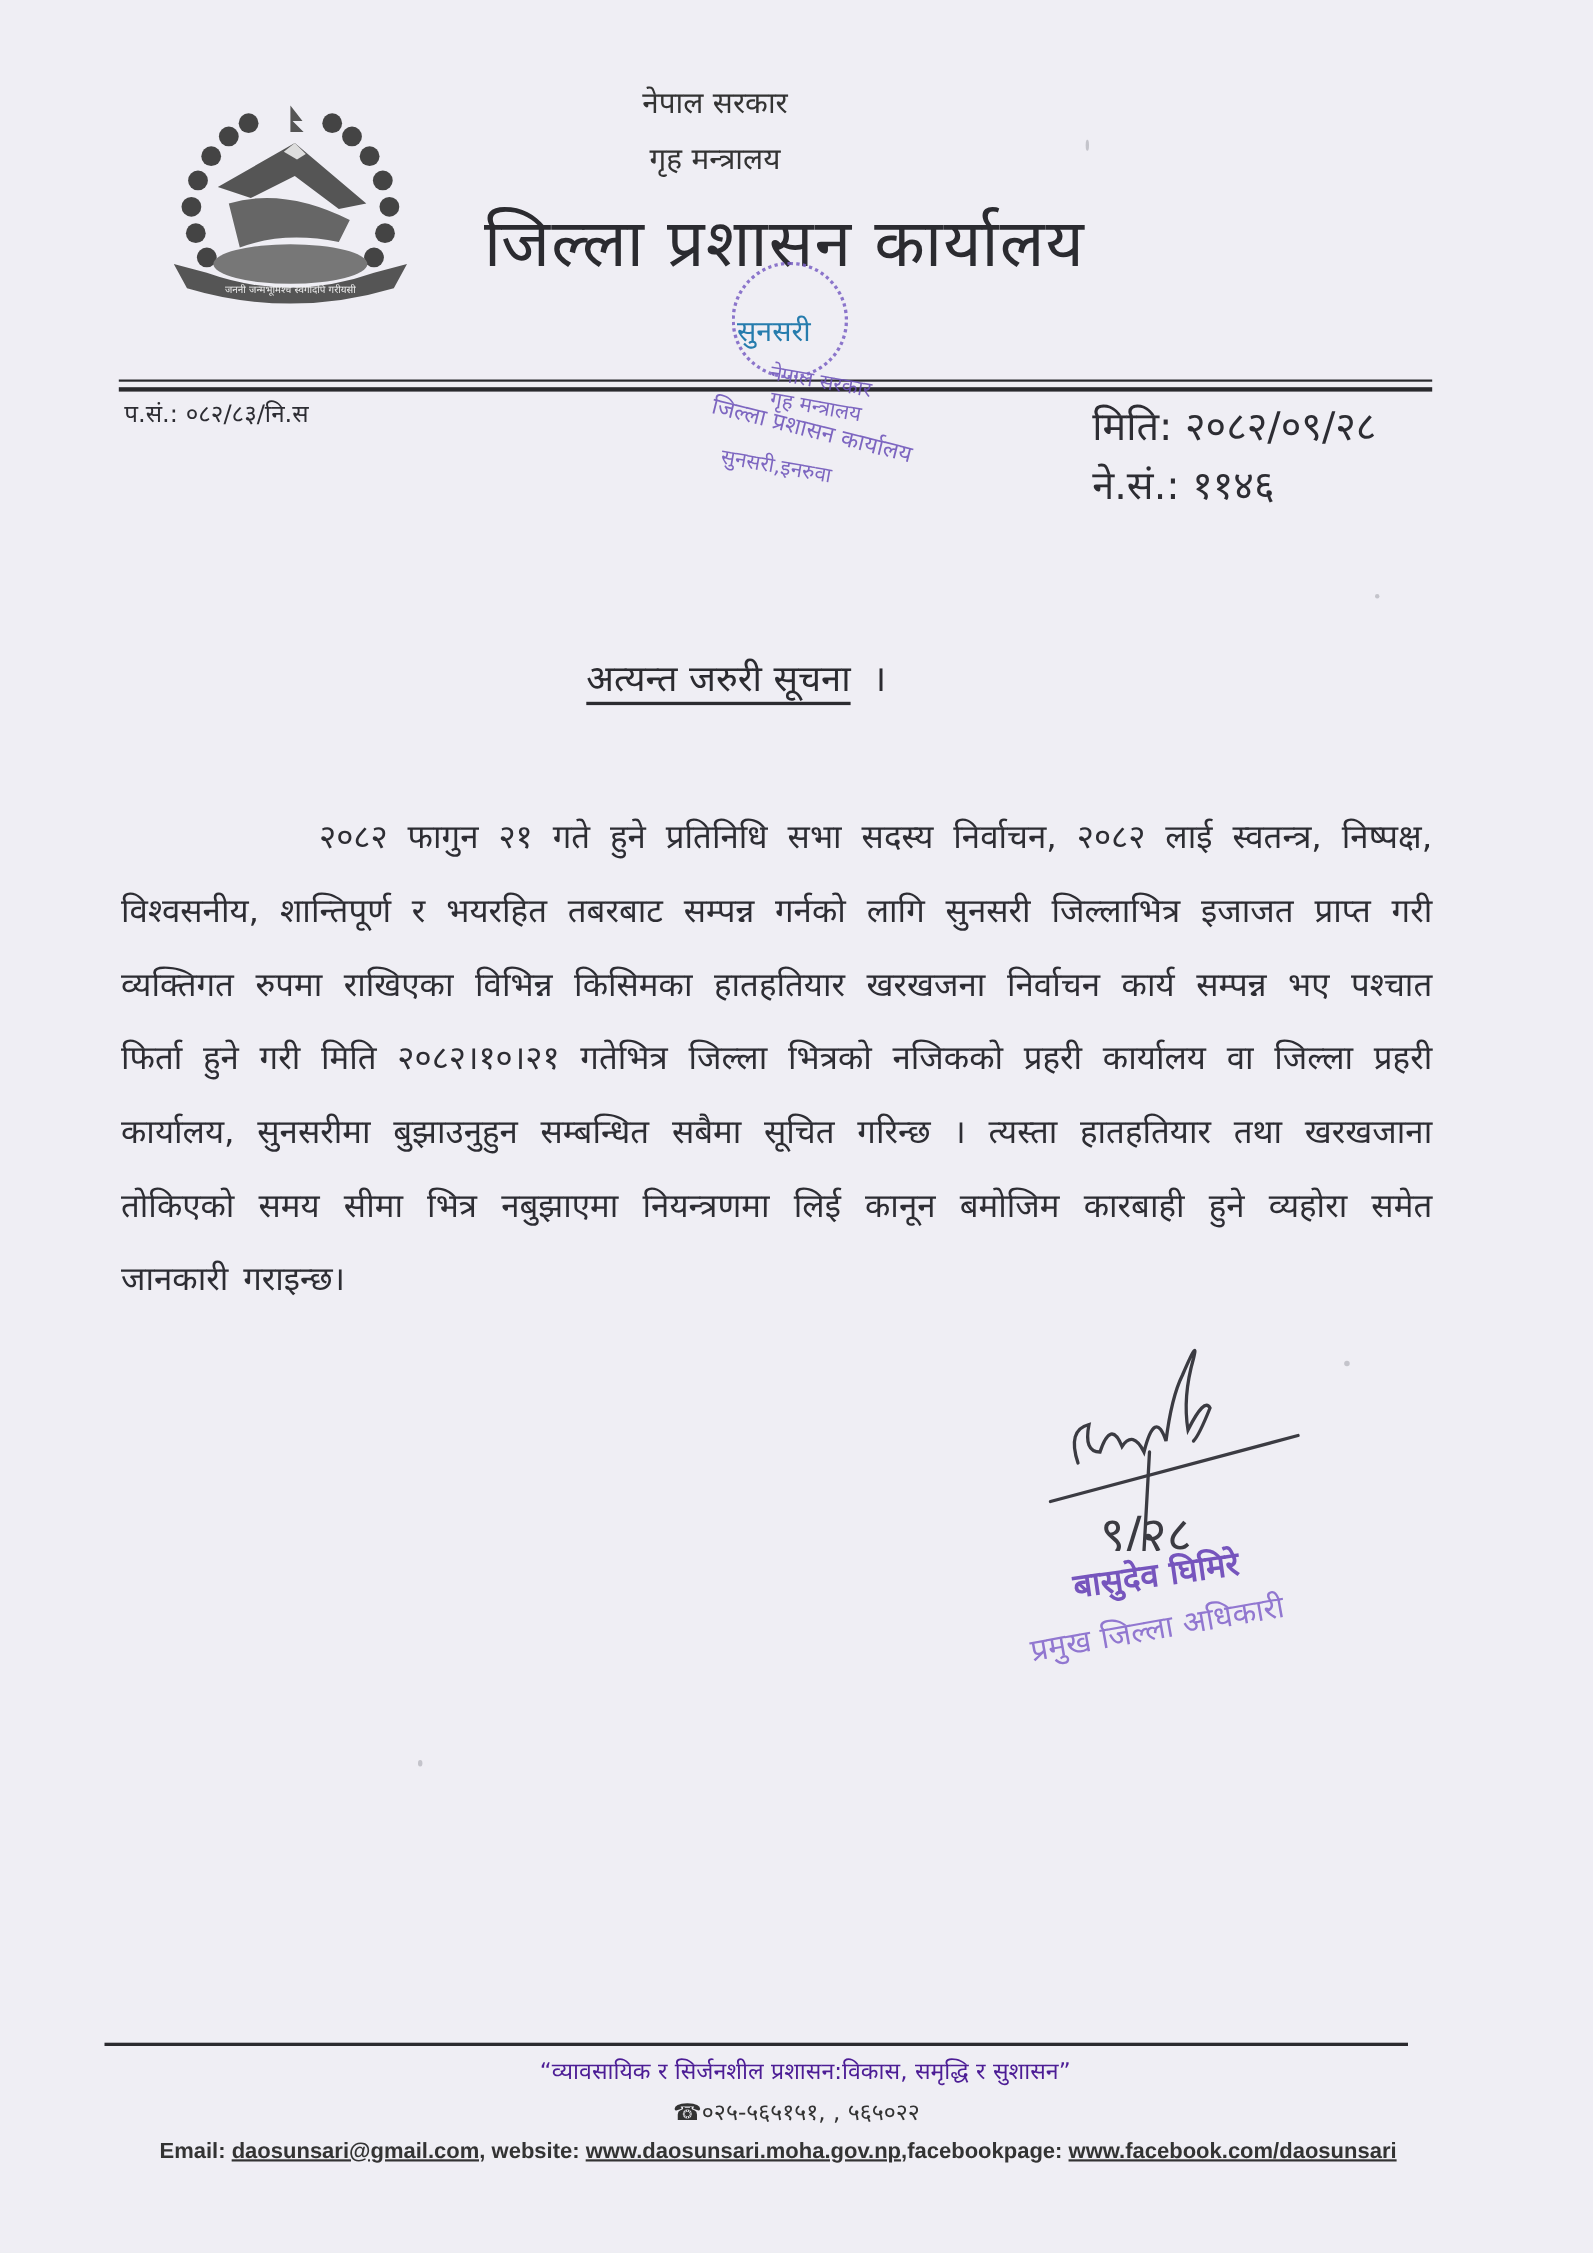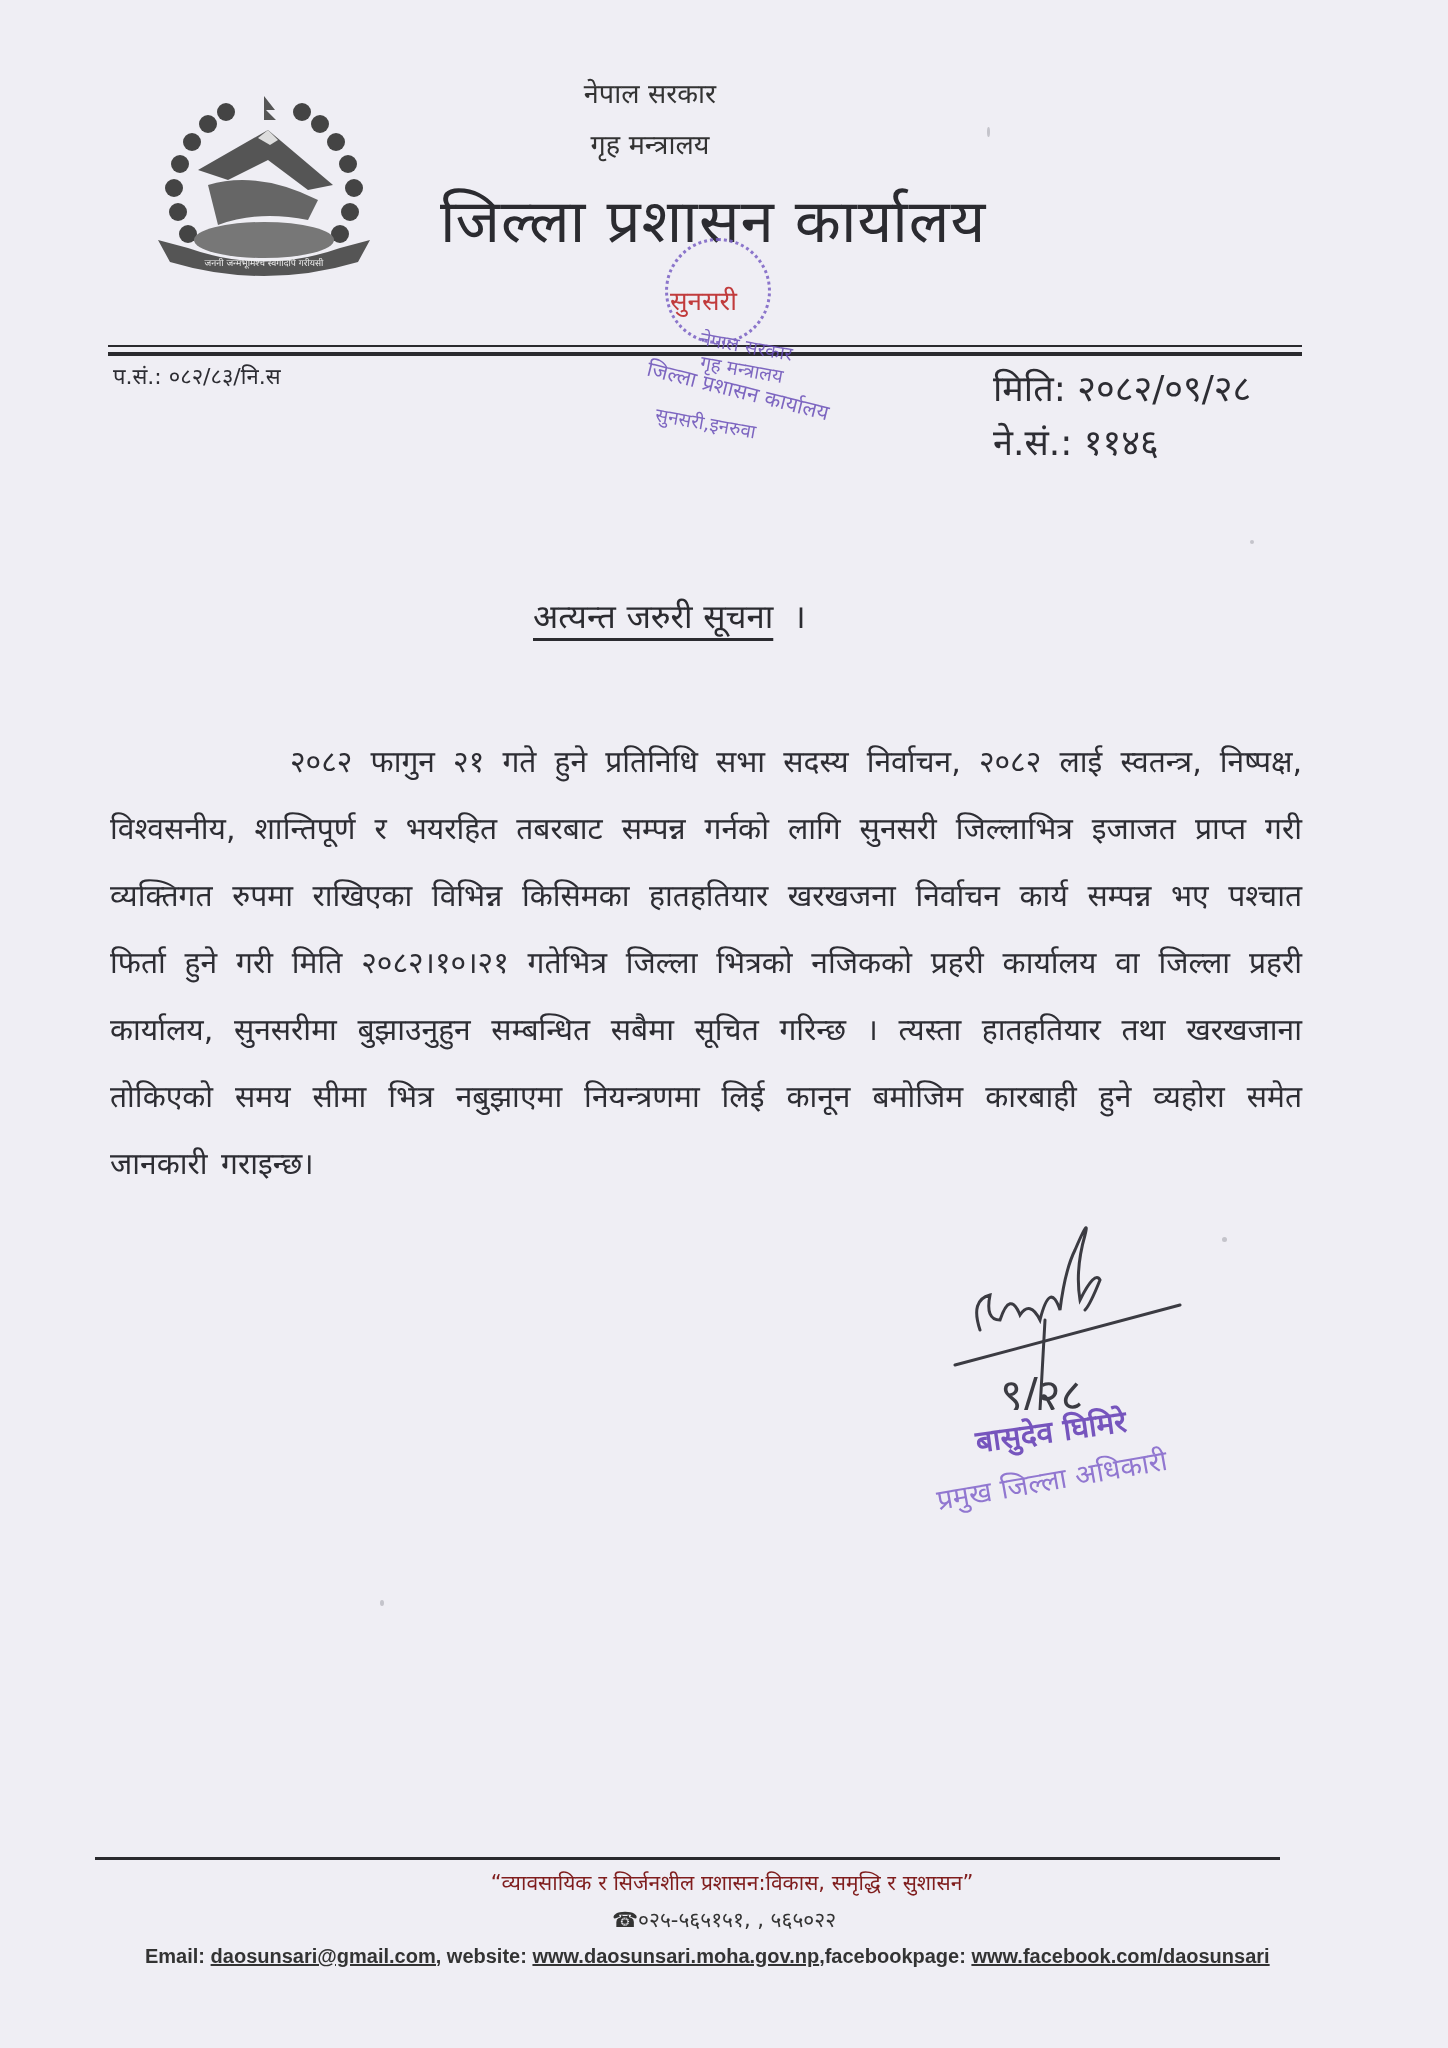--- a/index.html
+++ b/index.html
@@ -44,21 +44,21 @@
       font-size: 60px;
       font-weight: normal;
       color: #2b2b30;
       letter-spacing: 1px;
     }
     .district-sub {
       position: absolute;
       top: 282px;
       left: 670px;
       font-size: 26px;
-      color: #b91c1c;
+      color: #0369a1;
       opacity: 0.85;
     }
     .rule {
       position: absolute;
       left: 108px;
       width: 1194px;
       background: #2a2a2e;
     }
     .rule-1 { top: 345px; height: 2px; }
     .rule-2 { top: 352px; height: 4px; }
@@ -175,21 +175,21 @@
       height: 3px;
       background: #2a2a2e;
     }
     .slogan {
       position: absolute;
       top: 1868px;
       left: 0;
       width: 1448px;
       text-align: center;
       font-size: 21px;
-      color: #7f1d1d;
+      color: #4c1d95;
       padding-left: 16px;
       box-sizing: border-box;
     }
     .phone {
       position: absolute;
       top: 1905px;
       left: 0;
       width: 1448px;
       text-align: center;
       font-size: 21px;

